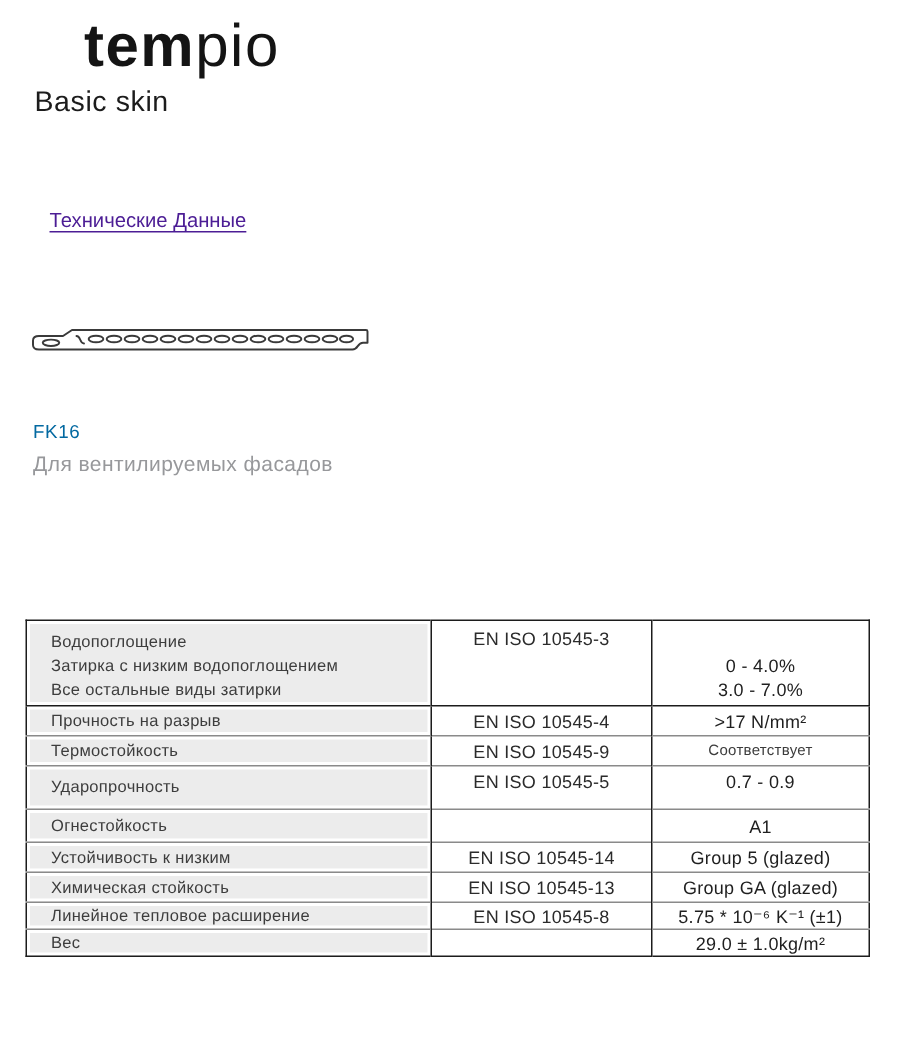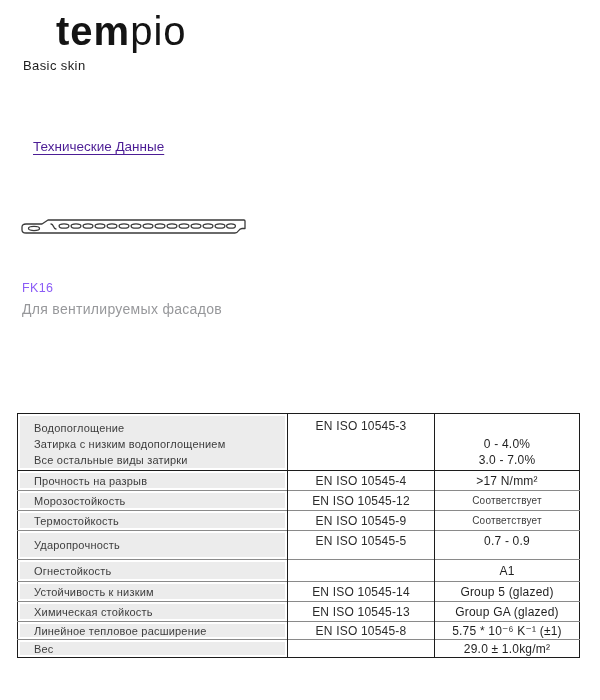--- a/index.html
+++ b/index.html
@@ -13,34 +13,34 @@
   }
   
   .logo{
     position:absolute;left:22px;top:8px;
     font-size:40px;line-height:46px;letter-spacing:1px;color:#141414;
   }
   .logo .b{font-weight:800;margin-left:34px;}
   .logo .l{font-weight:300;}
   .subtitle{
     position:absolute;left:23px;top:58px;
-    font-size:13px;letter-spacing:.4px;color:#1c1c1c;text-align:center;
+    font-size:19px;letter-spacing:.4px;color:#1c1c1c;text-align:center;
   }
   .section-title{
     position:absolute;left:33px;top:139px;
     font-size:13.5px;color:#4c1d95;
     text-decoration:underline;
     text-underline-offset:3px;
   }
   
   .drawing{position:absolute;left:18px;top:213px;width:232px;height:28px;}
   
   .product-code{
     position:absolute;left:22px;top:281px;
-    font-size:12.5px;font-weight:500;letter-spacing:.4px;color:#8b5cf6;
+    font-size:12.5px;font-weight:500;letter-spacing:.4px;color:#0369a1;
   }
   .product-desc{
     position:absolute;left:22px;top:301px;
     font-size:14px;letter-spacing:.3px;color:#97989b;text-align:center;
   }
   
   .spec-table{
     position:absolute;left:17px;top:413px;
     width:562px;
     border-collapse:collapse;
@@ -164,31 +164,20 @@
           </td>
           <td class="c-std">
             <div>EN ISO 10545-4</div>
           </td>
           <td class="c-val">
             <div>&gt;17 N/mm²</div>
           </td>
         </tr>
         <tr class="h-norm">
           <td class="c-label">
-            <div>Морозостойкость</div>
-          </td>
-          <td class="c-std">
-            <div>EN ISO 10545-12</div>
-          </td>
-          <td class="c-val">
-            <div class="small">Соответствует</div>
-          </td>
-        </tr>
-        <tr class="h-norm">
-          <td class="c-label">
             <div>Термостойкость</div>
           </td>
           <td class="c-std">
             <div>EN ISO 10545-9</div>
           </td>
           <td class="c-val">
             <div class="small">Соответствует</div>
           </td>
         </tr>
         <tr class="tall h-tall">

